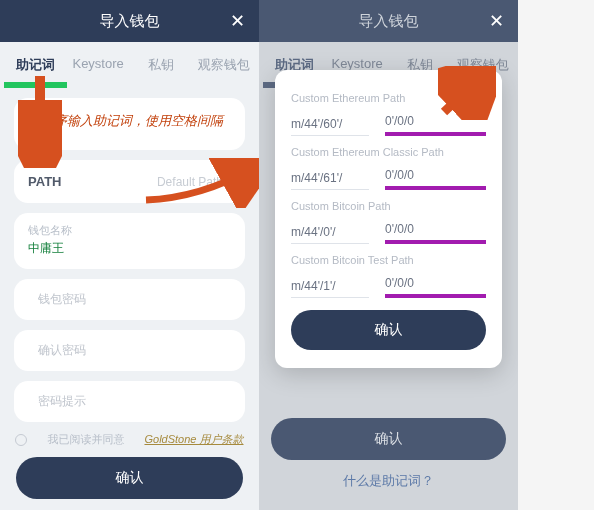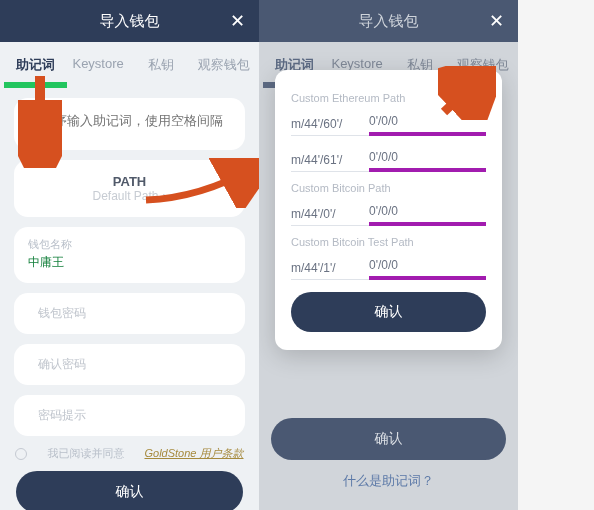--- a/index.html
+++ b/index.html
@@ -67,29 +67,28 @@
     background: #fff;
     border-radius: 14px;
     padding: 14px 14px;
     margin-bottom: 10px;
     position: relative;
     color: #b8bfc9;
     font-size: 13px;
   }
   .card.small { padding: 12px 24px; }
   .mnemonic-card { min-height: 52px; }
-  .mnemonic-card .hint { color: #737373; }
+  .mnemonic-card .hint { color: #c2410c; font-style: italic; }
   .path-card {
     display: flex;
     align-items: center;
     justify-content: space-between;
     color: #515a6a;
     font-weight: 600;
     font-size: 13px;
-    flex-direction: column;
   }
   .path-card .right-text {
     color: #c7ccd3;
     font-size: 12px;
     font-weight: 400;
     display: flex;
     align-items: center;
     gap: 4px;
   }
   .input-card {
@@ -150,21 +149,21 @@
     box-shadow: 0 6px 24px rgba(0,0,0,.18);
   }
   .modal .section-label {
     font-size: 11px;
     color: #b4bac4;
     margin: 6px 0 6px;
   }
   .modal .row {
     display: flex;
     align-items: flex-end;
-    gap: 0;
+    gap: 16px;
     margin-bottom: 10px;
   }
   .modal .fixed {
     flex: 0 0 78px;
     border-bottom: 1px solid #dfe3e9;
     font-size: 12px;
     color: #6a7282;
     padding: 4px 0;
   }
   .modal .editable {
@@ -278,20 +277,21 @@
 
   <div class="modal">
     <div>
       <div class="section-label">Custom Ethereum Path</div>
       <div class="row">
         <div class="fixed">m/44'/60'/</div>
         <div class="editable">0'/0/0</div>
       </div>
     </div>
     <div>
+      <div class="section-label">Custom Ethereum Classic Path</div>
       <div class="row">
         <div class="fixed">m/44'/61'/</div>
         <div class="editable">0'/0/0</div>
       </div>
     </div>
     <div>
       <div class="section-label">Custom Bitcoin Path</div>
       <div class="row">
         <div class="fixed">m/44'/0'/</div>
         <div class="editable">0'/0/0</div>

